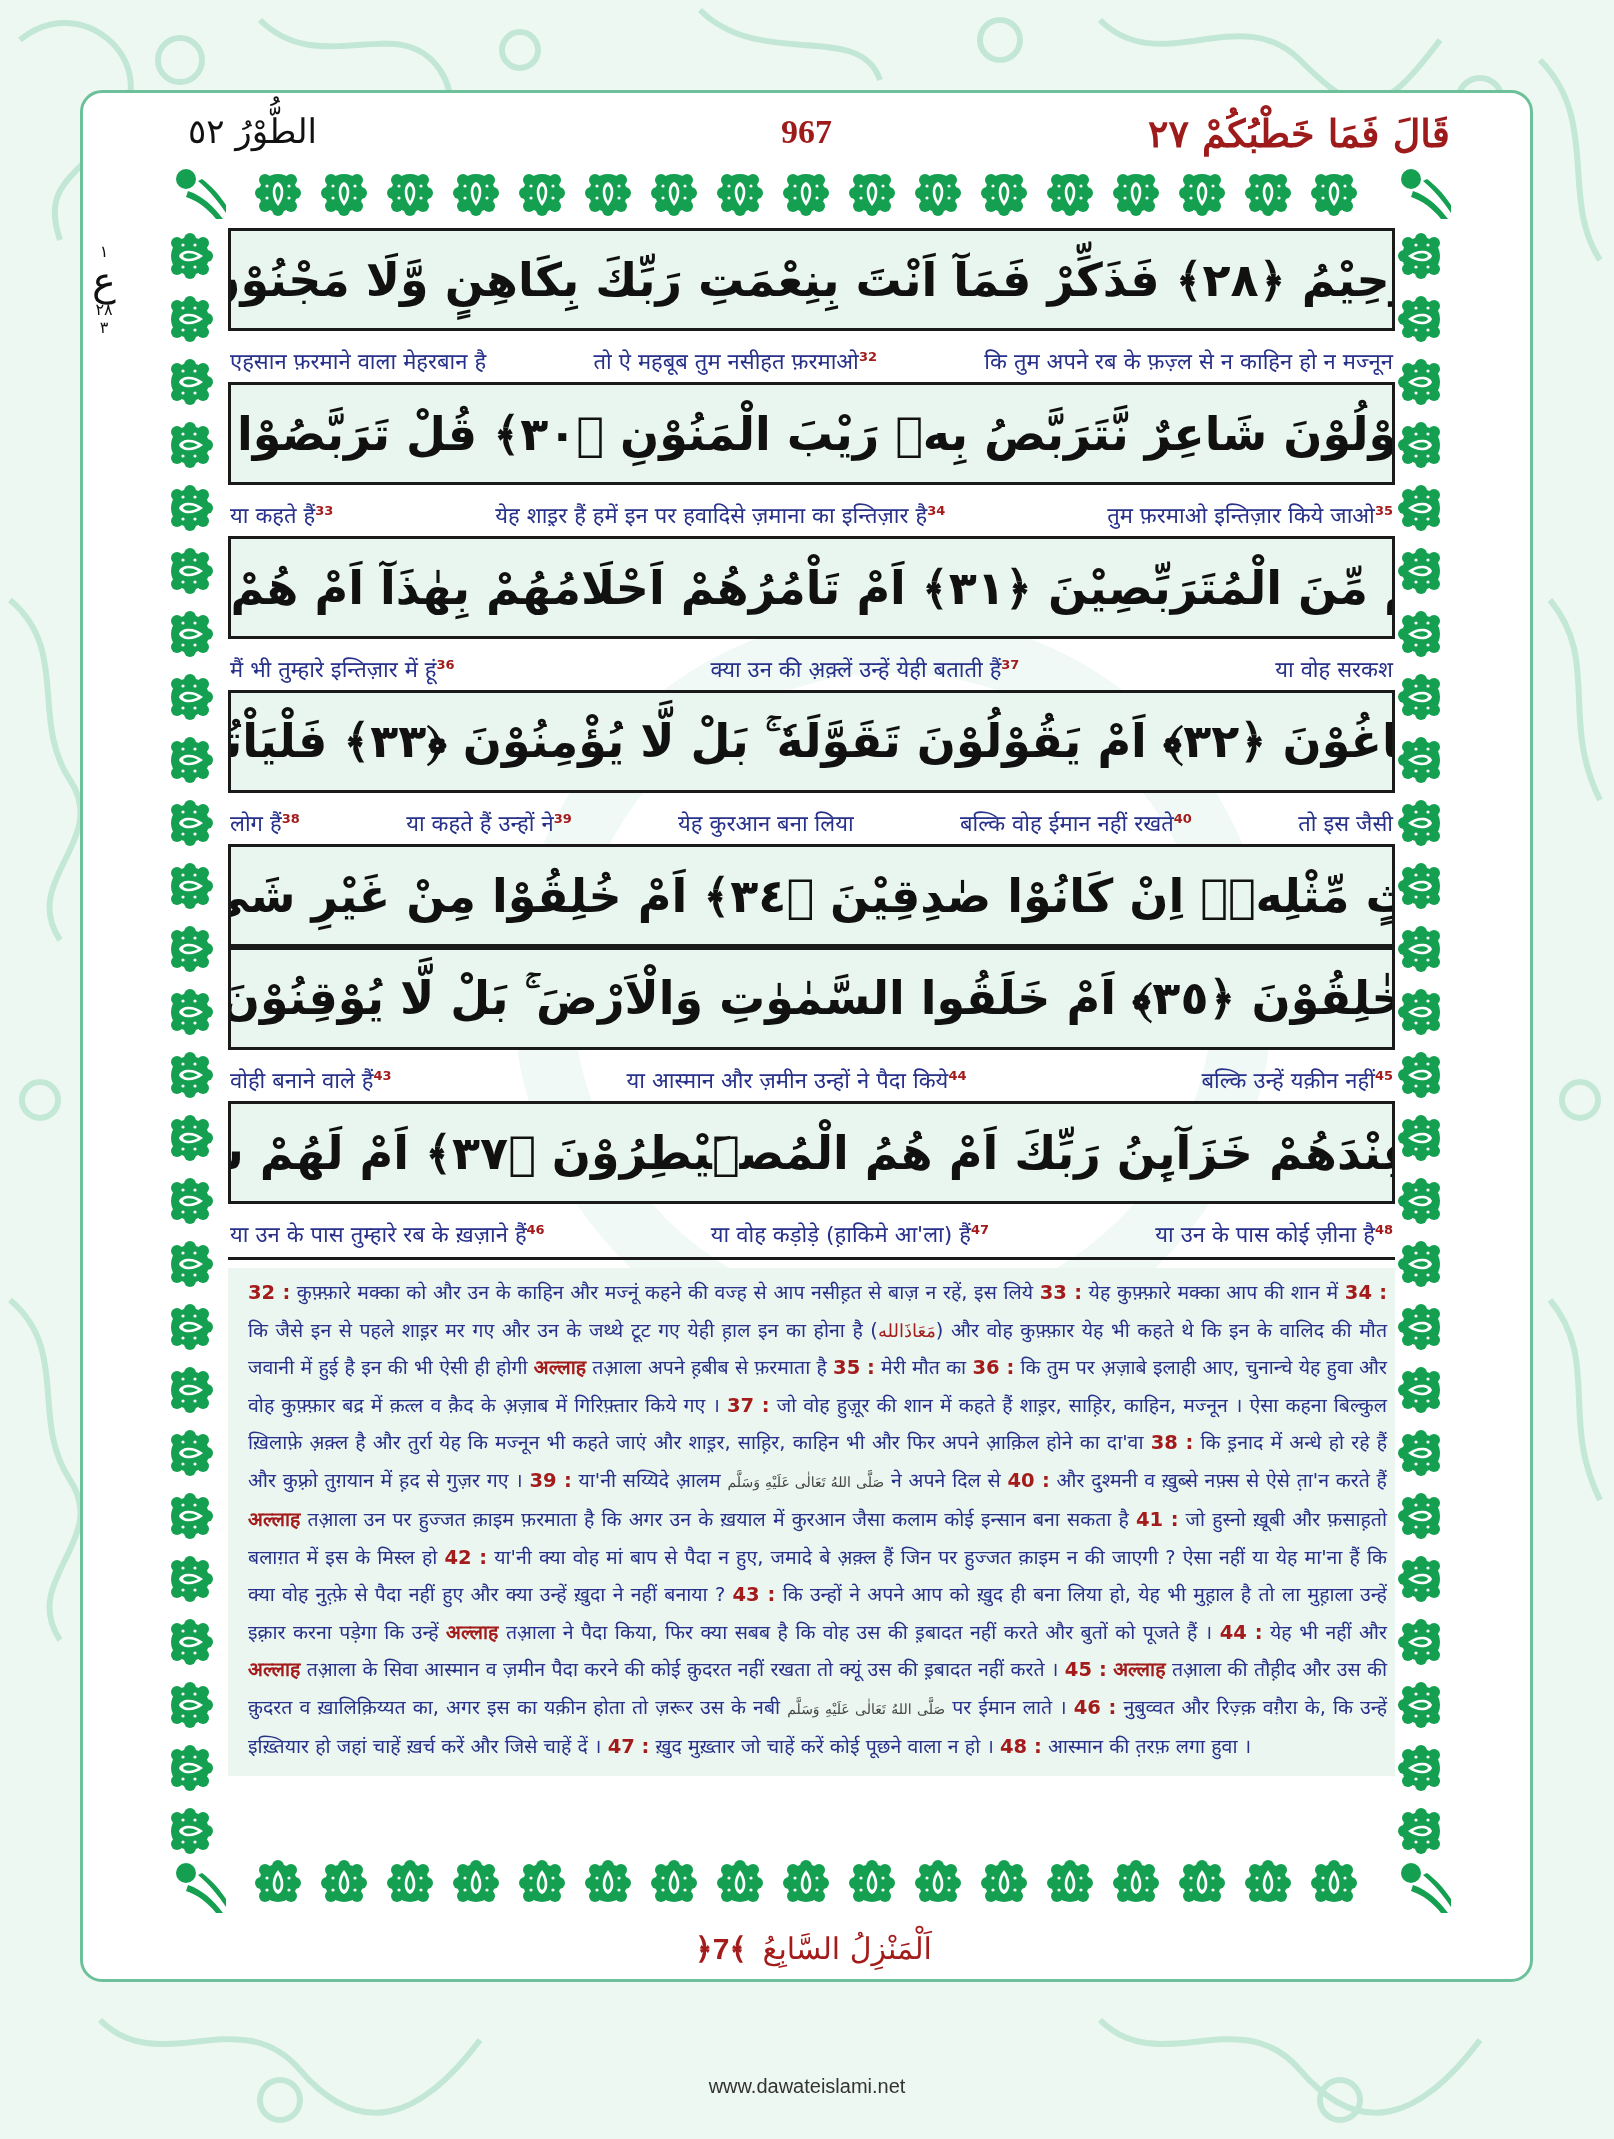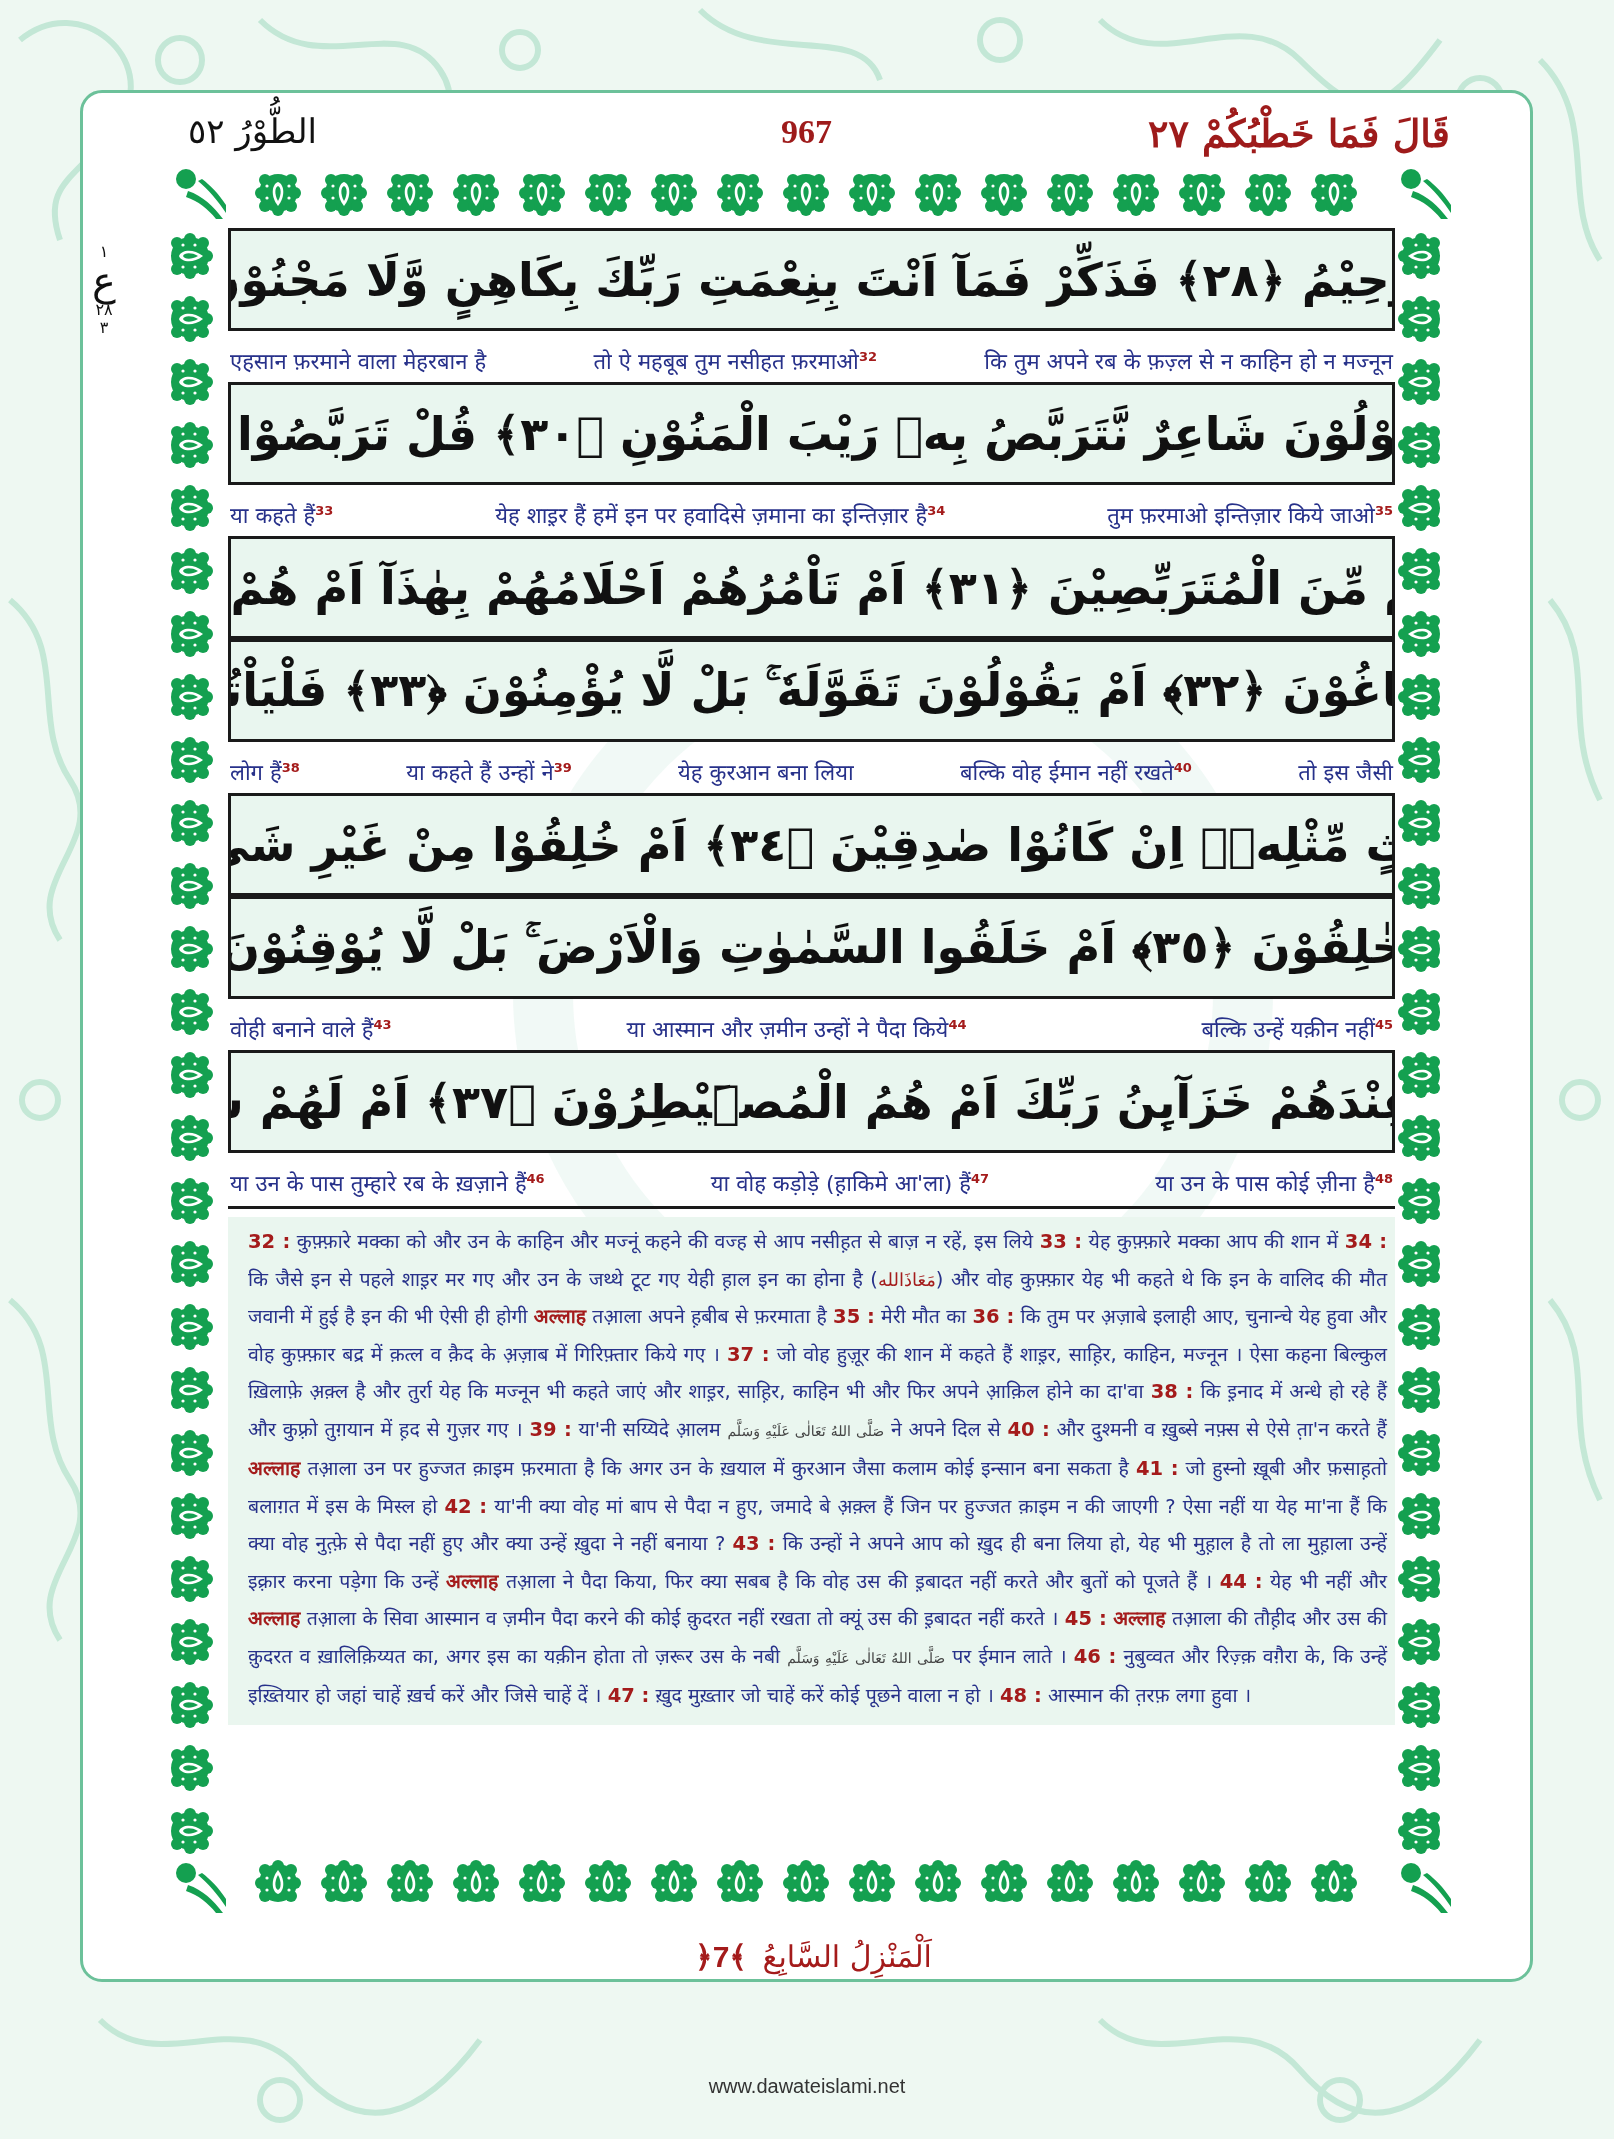--- a/index.html
+++ b/index.html
@@ -43,21 +43,21 @@
   .rule{height:3px;background:#1a1a1a;margin-top:2px;}
   .commentary{
     margin-top:8px;background:#eaf6ef;padding:6px 8px 10px 20px;
     font-family:"DejaVu Sans",sans-serif;font-size:19.5px;line-height:37.5px;color:#27318a;text-align:justify;
   }
   .commentary .n{color:#a41b1b;font-weight:bold;}
   .commentary .allah{color:#a41b1b;font-weight:bold;font-family:"DejaVu Serif",serif;}
   .commentary .ar{color:#444;font-family:"DejaVu Serif",serif;font-size:14px;}
   .commentary .ar-red{color:#a41b1b;font-family:"DejaVu Serif",serif;font-size:18px;}
 
-  .manzil{position:absolute;left:8px;right:0;top:1838px;text-align:center;font-family:"DejaVu Serif",serif;font-size:30px;color:#a41b1b;direction:rtl;margin-top:8px;}
+  .manzil{position:absolute;left:8px;right:0;top:1838px;text-align:center;font-family:"DejaVu Serif",serif;font-size:30px;color:#a41b1b;direction:rtl;}
   .manzil .num{display:inline-block;font-family:"Liberation Sans",sans-serif;font-weight:bold;margin:0 6px;}
   .website{position:absolute;left:0;right:0;top:2075px;text-align:center;font-family:"Liberation Sans",sans-serif;font-size:20px;color:#333;z-index:2;}
   .watermark{position:absolute;left:430px;top:520px;width:760px;height:760px;border-radius:50%;border:60px solid rgba(120,200,170,0.10);box-sizing:border-box;z-index:0;}
 </style>
 </head>
 <body>
 
 <svg class="bg-pattern" width="1614" height="2139" viewBox="0 0 1614 2139">
   <g fill="none" stroke="#bfe6d3" stroke-width="6" opacity="0.9">
     <path d="M20 40 C 80 -10, 160 60, 120 120 S 40 180, 60 240"></path>
@@ -1857,20 +1857,25 @@
           <span><span>तो ऐ महबूब तुम नसीहत फ़रमाओ</span><sup>32</sup></span>
           <span><span>कि तुम अपने रब के फ़ज़्ल से न काहिन हो न मज्नून</span></span>
         </div>
         <div class="ayah-box">اَمْ يَقُوْلُوْنَ شَاعِرٌ نَّتَرَبَّصُ بِهٖ رَيْبَ الْمَنُوْنِ ﴿٣٠﴾ قُلْ تَرَبَّصُوْا فَاِنِّيْ</div>
         <div class="trans">
           <span><span>या कहते हैं</span><sup>33</sup></span>
           <span><span>येह शाइ़र हैं हमें इन पर हवादिसे ज़माना का इन्तिज़ार है</span><sup>34</sup></span>
           <span><span>तुम फ़रमाओ इन्तिज़ार किये जाओ</span><sup>35</sup></span>
         </div>
         <div class="ayah-box">مَعَكُمْ مِّنَ الْمُتَرَبِّصِيْنَ ﴿٣١﴾ اَمْ تَاْمُرُهُمْ اَحْلَامُهُمْ بِهٰذَآ اَمْ هُمْ قَوْمٌ</div>
+        <div class="trans">
+          <span><span>मैं भी तुम्हारे इन्तिज़ार में हूं</span><sup>36</sup></span>
+          <span><span>क्या उन की अ़क़्लें उन्हें येही बताती हैं</span><sup>37</sup></span>
+          <span><span>या वोह सरकश</span></span>
+        </div>
         <div class="ayah-box">طَاغُوْنَ ﴿٣٢﴾ اَمْ يَقُوْلُوْنَ تَقَوَّلَهٗ ۚ بَلْ لَّا يُؤْمِنُوْنَ ﴿٣٣﴾ فَلْيَاْتُوْا</div>
         <div class="trans">
           <span><span>लोग हैं</span><sup>38</sup></span>
           <span><span>या कहते हैं उन्हों ने</span><sup>39</sup></span>
           <span><span>येह कुरआन बना लिया</span></span>
           <span><span>बल्कि वोह ईमान नहीं रखते</span><sup>40</sup></span>
           <span><span>तो इस जैसी</span></span>
         </div>
         <div class="ayah-box">بِحَدِيْثٍ مِّثْلِهٖۤ اِنْ كَانُوْا صٰدِقِيْنَ ﴿٣٤﴾ اَمْ خُلِقُوْا مِنْ غَيْرِ شَيْءٍ اَمْ</div>
         <div class="ayah-box">هُمُ الْخٰلِقُوْنَ ﴿٣٥﴾ اَمْ خَلَقُوا السَّمٰوٰتِ وَالْاَرْضَ ۚ بَلْ لَّا يُوْقِنُوْنَ ﴿٣٦﴾</div>

